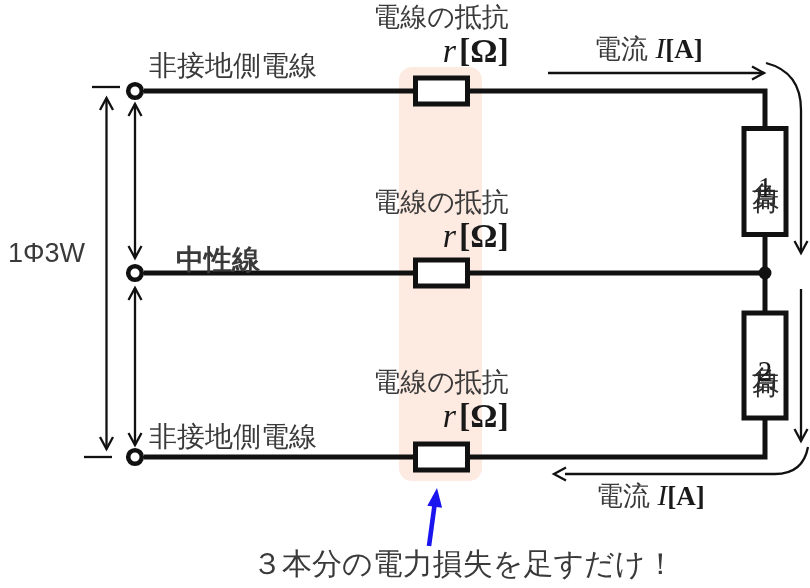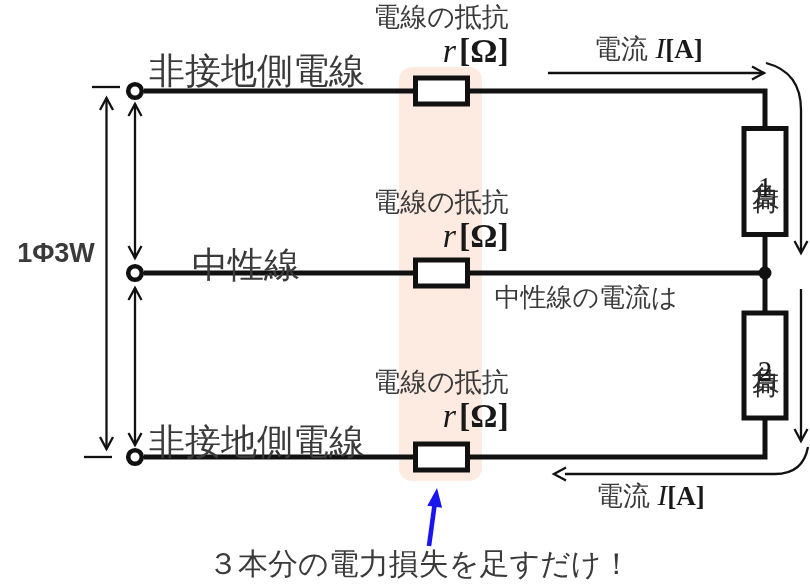--- a/index.html
+++ b/index.html
@@ -7,26 +7,26 @@
     position:relative;width:810px;height:588px;background:#ffffff;overflow:hidden;
     font-family:"Liberation Sans",sans-serif;color:#3a3a3a;
   }
   .canvas svg{position:absolute;left:0;top:0;}
   .lbl{position:absolute;white-space:nowrap;color:#3a3a3a;}
   .c-center{transform:translateX(-50%);text-align:right;}
   .res-lbl{font-size:27px;line-height:33px;}
   .res-lbl .math{font-size:34px;color:#191919;}
   .math-it{font-family:"Liberation Serif",serif;font-style:italic;color:#191919;}
   .math-rm{font-family:"Liberation Serif",serif;font-weight:600;color:#191919;}
-  .wire-lbl{font-size:36px;}
+  .wire-lbl{font-size:28px;}
   .cur-lbl{font-size:27px;margin-left:16px;}
   .cur-lbl .sym{font-size:29px;}
-  .src-lbl{font-size:27px;line-height:29px;text-align:center;font-weight:bold;}
+  .src-lbl{font-size:27px;line-height:29px;}
   .note{font-size:26px;line-height:28px;text-align:center;}
-  .bottom-note{font-size:30px;}
+  .bottom-note{font-size:30px;margin-left:44px;}
   .load-box{
     position:absolute;width:42px;display:flex;flex-direction:column;align-items:center;
     justify-content:center;line-height:1;
   }
   .load-name{writing-mode:vertical-rl;text-orientation:upright;font-size:27px;letter-spacing:4px;color:#2b2b2b;}
   .load-num{font-family:"Liberation Serif",serif;font-size:29px;color:#191919;margin-top:4px;}
 </style>
 </head>
 <body>
 
@@ -98,21 +98,21 @@
       <line x1="429" y1="546" x2="434.7" y2="504" stroke="#1a15ef" stroke-width="4.6"></line>
       <polygon points="437,488 427.3,505.8 442.1,507.8" fill="#1a15ef"></polygon>
     </g>
   </svg>
 
   <div class="lbl src-lbl" style="left:8px;top:239px;width:96px;">
     <div>1Φ3W</div>
   </div>
 
   <div class="lbl wire-lbl" style="left:149px;top:47px;">非接地側電線</div>
-  <div class="lbl wire-lbl" style="left:192px;top:241px;">中性線</div>
+  <div class="lbl wire-lbl" style="left:176px;top:241px;font-weight:bold;">中性線</div>
   <div class="lbl wire-lbl" style="left:149px;top:418px;">非接地側電線</div>
 
   <div class="lbl res-lbl c-center" style="left:441px;top:1px;">
     <div>電線の抵抗</div>
     <div class="math"><span class="math-it">r</span> <span class="math-rm">[Ω]</span></div>
   </div>
   <div class="lbl res-lbl c-center" style="left:441px;top:186px;">
     <div>電線の抵抗</div>
     <div class="math"><span class="math-it">r</span> <span class="math-rm">[Ω]</span></div>
   </div>
@@ -133,18 +133,17 @@
   <div class="load-box" style="left:744px;top:128px;height:106px;">
     <span class="load-name">負荷</span>
     <span class="load-num">1</span>
   </div>
   <div class="load-box" style="left:744px;top:313px;height:105px;">
     <span class="load-name">負荷</span>
     <span class="load-num">2</span>
   </div>
 
   <div class="lbl note" style="left:438px;top:283px;width:296px;">
-    <div>中性線の電流は</div>
   </div>
 
   <div class="lbl bottom-note" style="left:208px;top:544px;">３本分の電力損失を足すだけ！</div>
 
 </div>
 
 </body></html>

